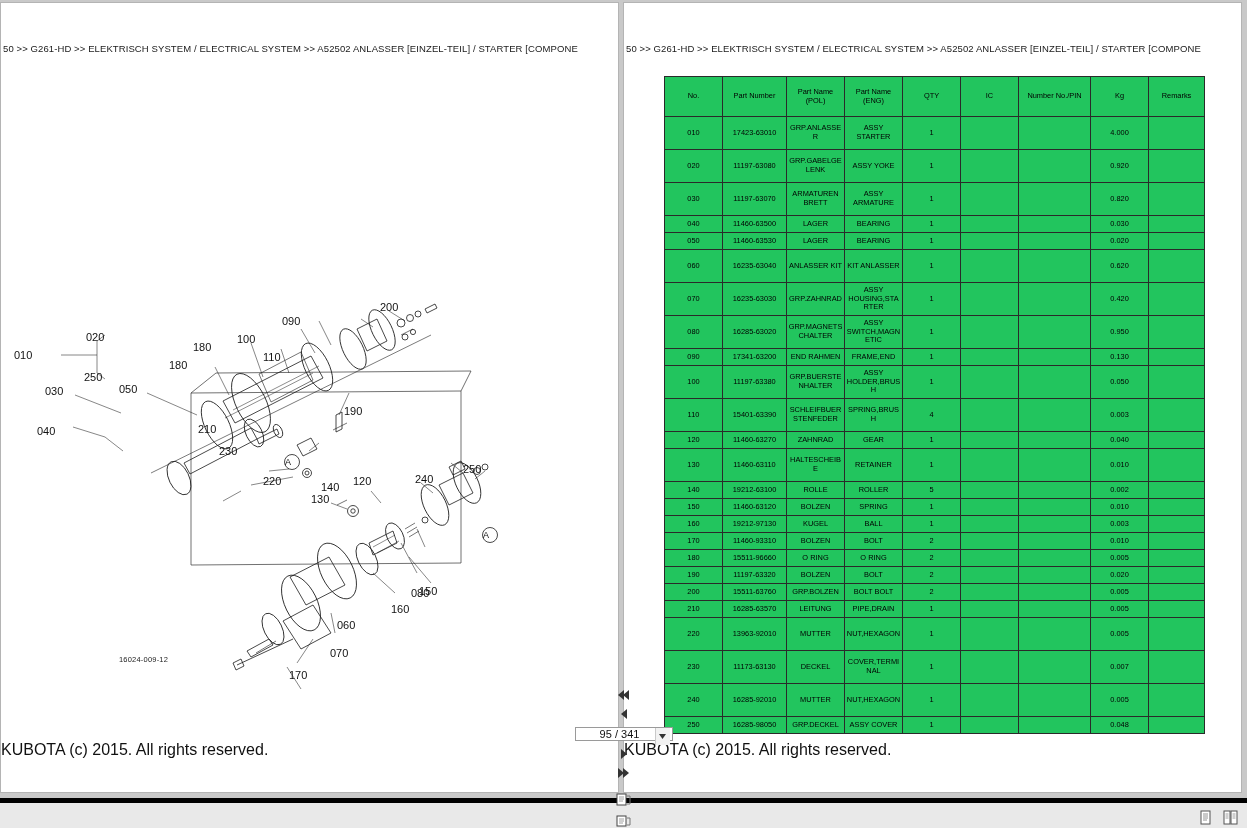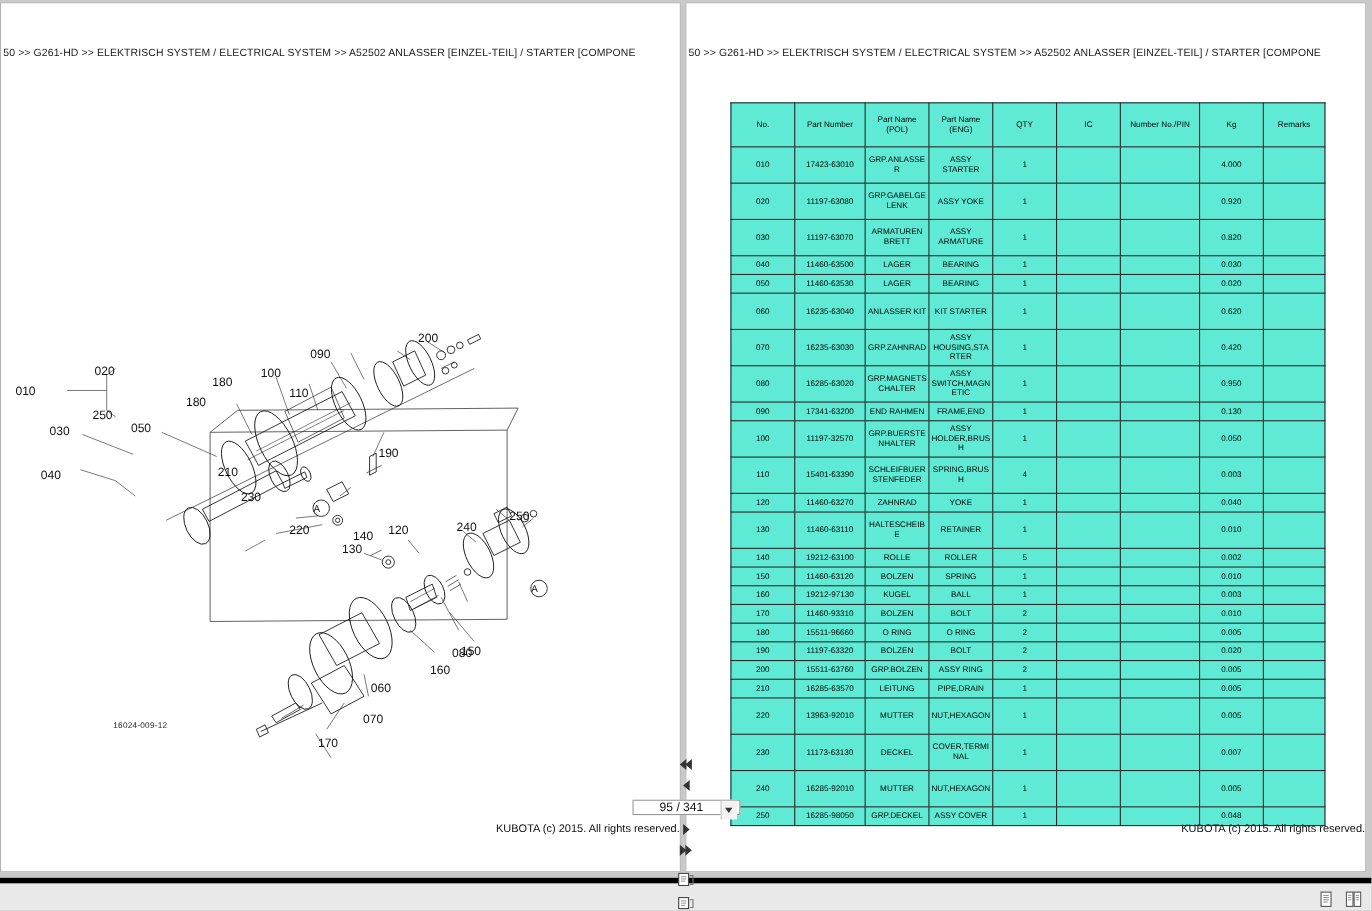--- a/index.html
+++ b/index.html
@@ -43,54 +43,53 @@
     color: #1a1a1a;
     white-space: nowrap;
     overflow: hidden;
     padding-left: 2px;
     letter-spacing: 0.1px;
   }
   .page-footer {
     position: absolute;
     bottom: 33px;
     width: 100%;
-    text-align: right;
-    font-size: 10px;
+    text-align: left;
+    font-size: 16px;
     color: #111;
   }
 
   
   .diagram-wrap {
     position: absolute;
     top: 70px; left: 0;
     width: 619px; height: 660px;
   }
   .diagram-svg { display: block; }
   .diagram-id {
     position: absolute;
-    left: 102px;
+    left: 118px;
     bottom: 128px;
     font-size: 7.5px;
     color: #222;
     letter-spacing: 0.2px;
   }
 
   
   .table-wrap {
     position: absolute;
     top: 73px;
     left: 40px;
     width: 540px;
   }
   table.parts {
     border-collapse: collapse;
     width: 540px;
     table-layout: fixed;
-    background: #5eead4;
-    margin-top: 17px;
+    background: #22c55e;
   }
   table.parts th, table.parts td {
     border: 1px solid #2a2a2a;
     font-size: 7.4px;
     text-align: center;
     vertical-align: middle;
     color: #000;
     padding: 1px 1px;
     line-height: 1.18;
     word-break: break-word;
@@ -418,21 +417,21 @@
                 <td class="short">1</td>
                 <td class="short"></td>
                 <td class="short"></td>
                 <td class="short">0.020</td>
                 <td class="short"></td>
               </tr>
               <tr>
                 <td class="tall">060</td>
                 <td class="tall">16235-63040</td>
                 <td class="tall">ANLASSER KIT</td>
-                <td class="tall">KIT STARTER</td>
+                <td class="tall">KIT ANLASSER</td>
                 <td class="tall">1</td>
                 <td class="tall"></td>
                 <td class="tall"></td>
                 <td class="tall">0.620</td>
                 <td class="tall"></td>
               </tr>
               <tr>
                 <td class="tall">070</td>
                 <td class="tall">16235-63030</td>
                 <td class="tall">GRP.ZAHNRAD</td>
@@ -460,21 +459,21 @@
                 <td class="short">END RAHMEN</td>
                 <td class="short">FRAME,END</td>
                 <td class="short">1</td>
                 <td class="short"></td>
                 <td class="short"></td>
                 <td class="short">0.130</td>
                 <td class="short"></td>
               </tr>
               <tr>
                 <td class="tall">100</td>
-                <td class="tall">11197-32570</td>
+                <td class="tall">11197-63380</td>
                 <td class="tall">GRP.BUERSTENHALTER</td>
                 <td class="tall">ASSY HOLDER,BRUSH</td>
                 <td class="tall">1</td>
                 <td class="tall"></td>
                 <td class="tall"></td>
                 <td class="tall">0.050</td>
                 <td class="tall"></td>
               </tr>
               <tr>
                 <td class="tall">110</td>
@@ -484,21 +483,21 @@
                 <td class="tall">4</td>
                 <td class="tall"></td>
                 <td class="tall"></td>
                 <td class="tall">0.003</td>
                 <td class="tall"></td>
               </tr>
               <tr>
                 <td class="short">120</td>
                 <td class="short">11460-63270</td>
                 <td class="short">ZAHNRAD</td>
-                <td class="short">YOKE</td>
+                <td class="short">GEAR</td>
                 <td class="short">1</td>
                 <td class="short"></td>
                 <td class="short"></td>
                 <td class="short">0.040</td>
                 <td class="short"></td>
               </tr>
               <tr>
                 <td class="tall">130</td>
                 <td class="tall">11460-63110</td>
                 <td class="tall">HALTESCHEIBE</td>
@@ -572,21 +571,21 @@
                 <td class="short">2</td>
                 <td class="short"></td>
                 <td class="short"></td>
                 <td class="short">0.020</td>
                 <td class="short"></td>
               </tr>
               <tr>
                 <td class="short">200</td>
                 <td class="short">15511-63760</td>
                 <td class="short">GRP.BOLZEN</td>
-                <td class="short">ASSY RING</td>
+                <td class="short">BOLT BOLT</td>
                 <td class="short">2</td>
                 <td class="short"></td>
                 <td class="short"></td>
                 <td class="short">0.005</td>
                 <td class="short"></td>
               </tr>
               <tr>
                 <td class="short">210</td>
                 <td class="short">16285-63570</td>
                 <td class="short">LEITUNG</td>

